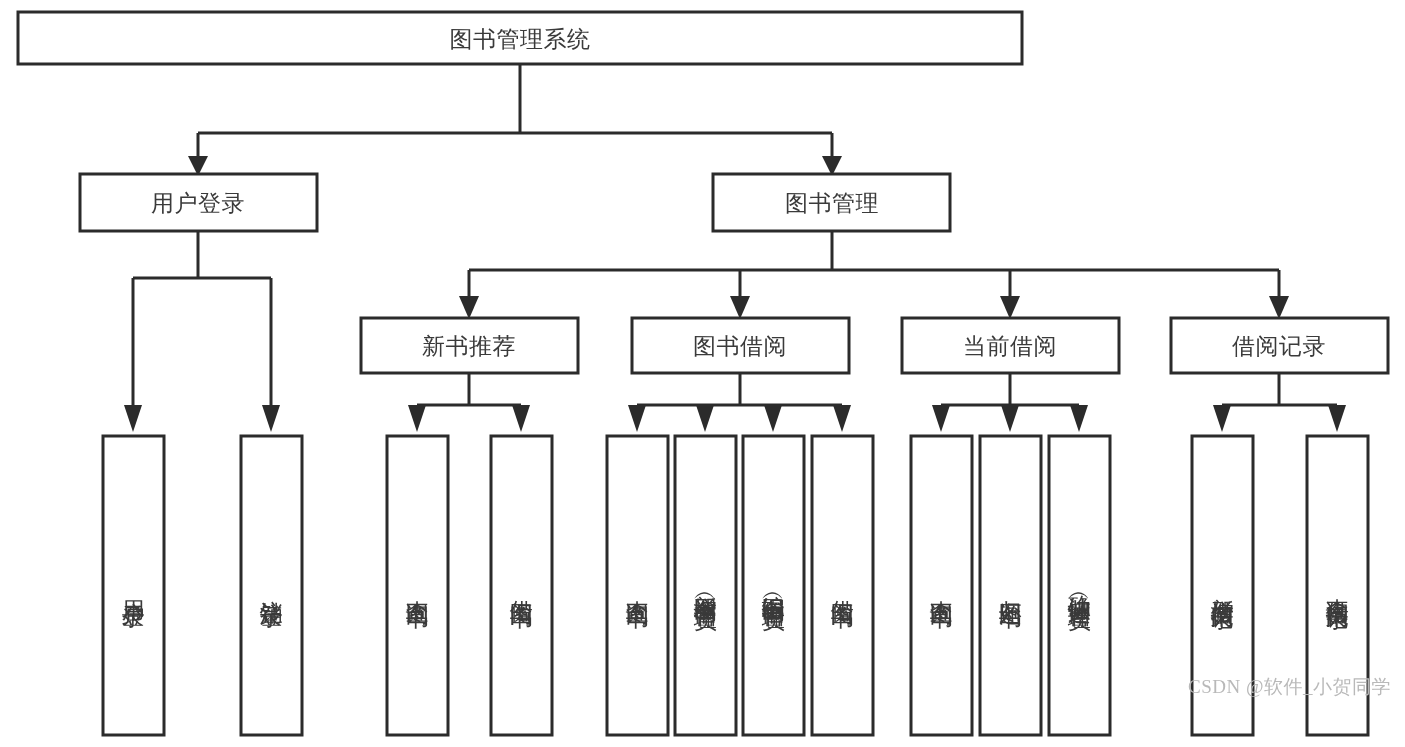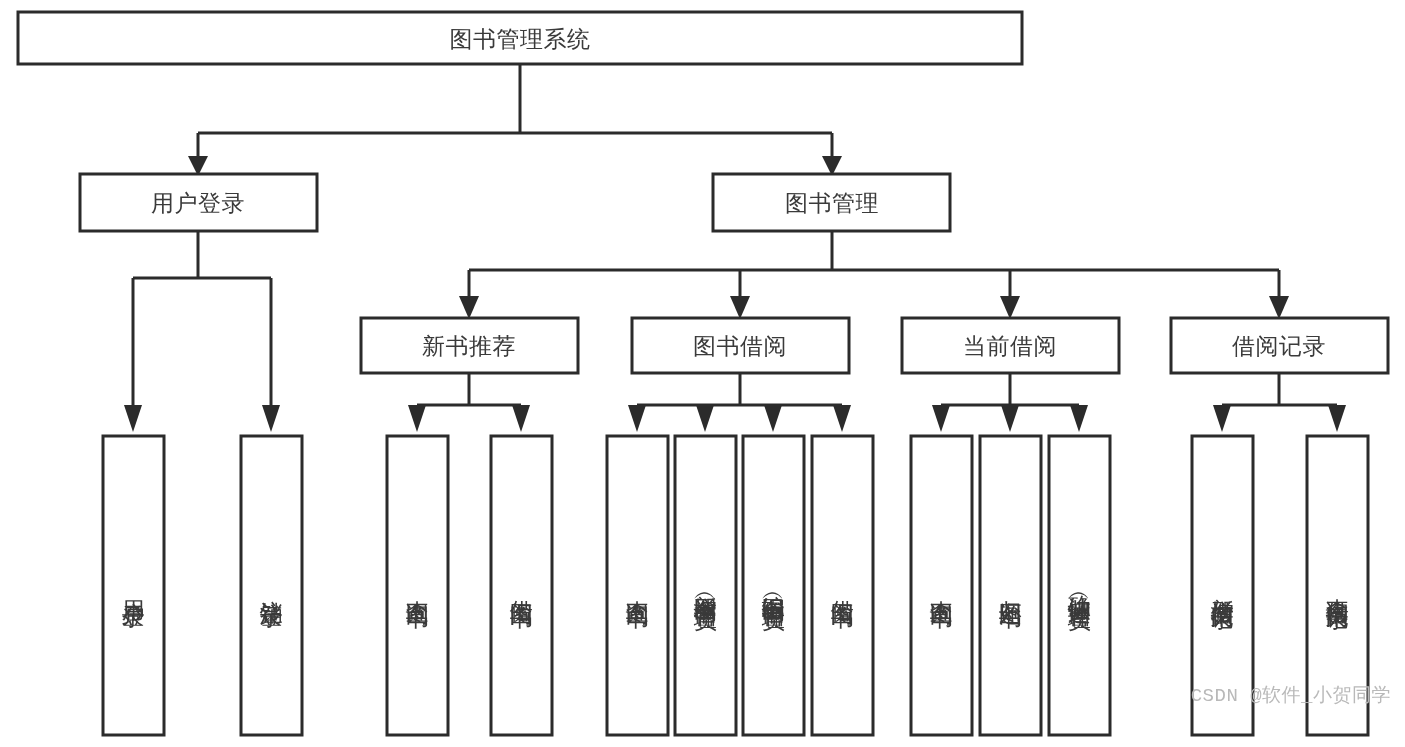--- a/index.html
+++ b/index.html
@@ -66,22 +66,22 @@
     font-size: 23px;
     line-height: 1.32;
     color: #3a3a3a;
     letter-spacing: 2px;
     white-space: nowrap;
     text-align: center;
   }
   .watermark {
     position: absolute;
     right: 14px;
-    bottom: 6px;
-    font-family: Liberation Mono, monospace;
+    bottom: 14px;
+    font-family: Liberation Serif, serif;
     font-size: 19px;
     color: #b9b9b9;
     letter-spacing: 0.5px;
     white-space: nowrap;
     pointer-events: none;
   }
 </style>
 </head>
 <body>
 

